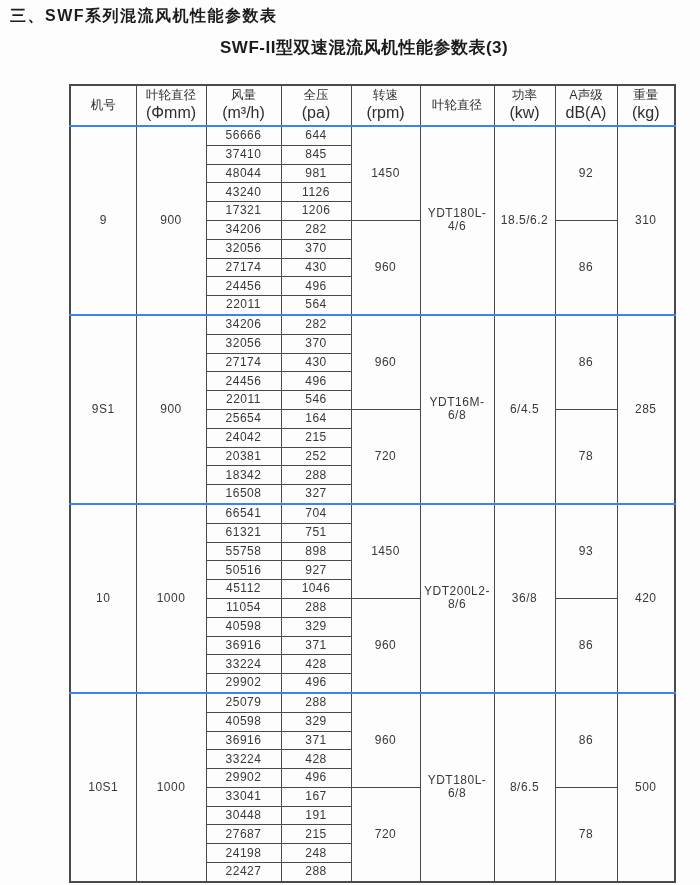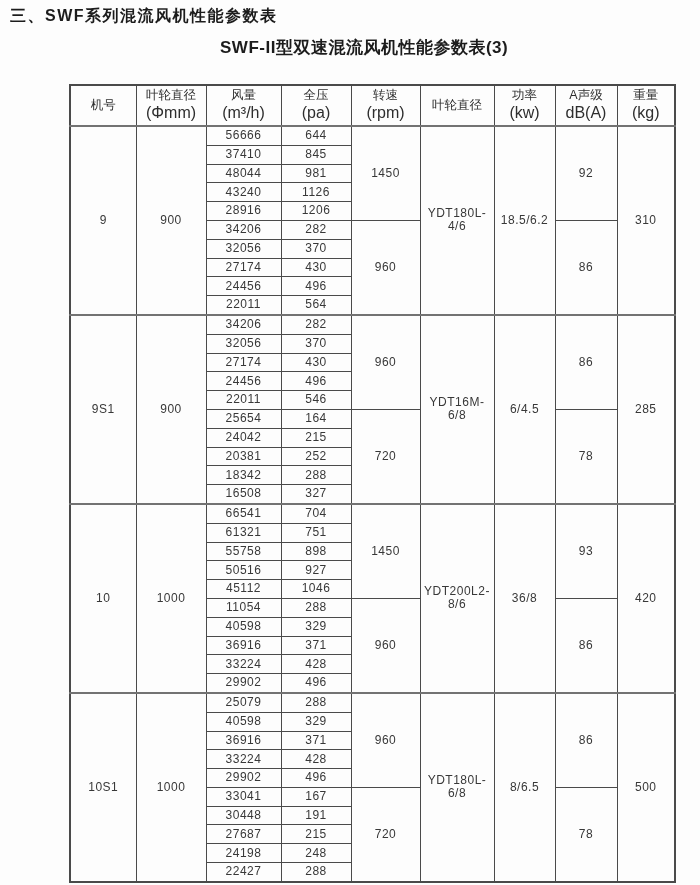--- a/index.html
+++ b/index.html
@@ -62,21 +62,21 @@
     font-size: 16px;
   }
   table.perf td {
     height: 17.8px;
     font-size: 12px;
     line-height: 1.1;
     color: #383838;
     letter-spacing: 0.5px;
   }
   tr.section-start td {
-    border-top: 2px solid #737373;
+    border-top: 2px solid #3b82f6;
   }
 </style>
 </head>
 <body>
 
 <div class="doc-title">三、SWF系列混流风机性能参数表</div>
 
 <div class="doc-subtitle">SWF-II型双速混流风机性能参数表(3)</div>
 
 <table class="perf">
@@ -147,21 +147,21 @@
       </tr>
       <tr>
         <td>48044</td>
         <td>981</td>
       </tr>
       <tr>
         <td>43240</td>
         <td>1126</td>
       </tr>
       <tr>
-        <td>28916</td>
+        <td>17321</td>
         <td>1206</td>
       </tr>
       <tr>
         <td>34206</td>
         <td>282</td>
         <td rowspan="5">960</td>
         <td rowspan="5">86</td>
       </tr>
       <tr>
         <td>32056</td>

